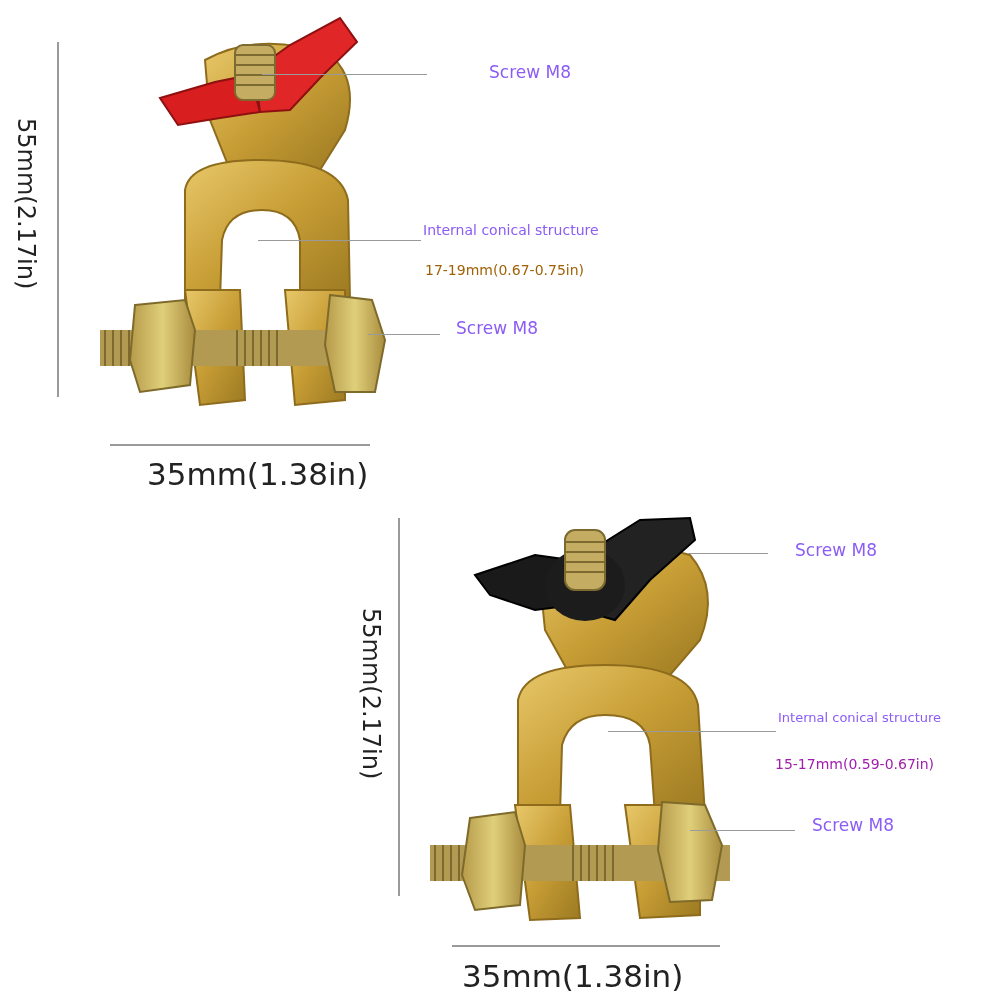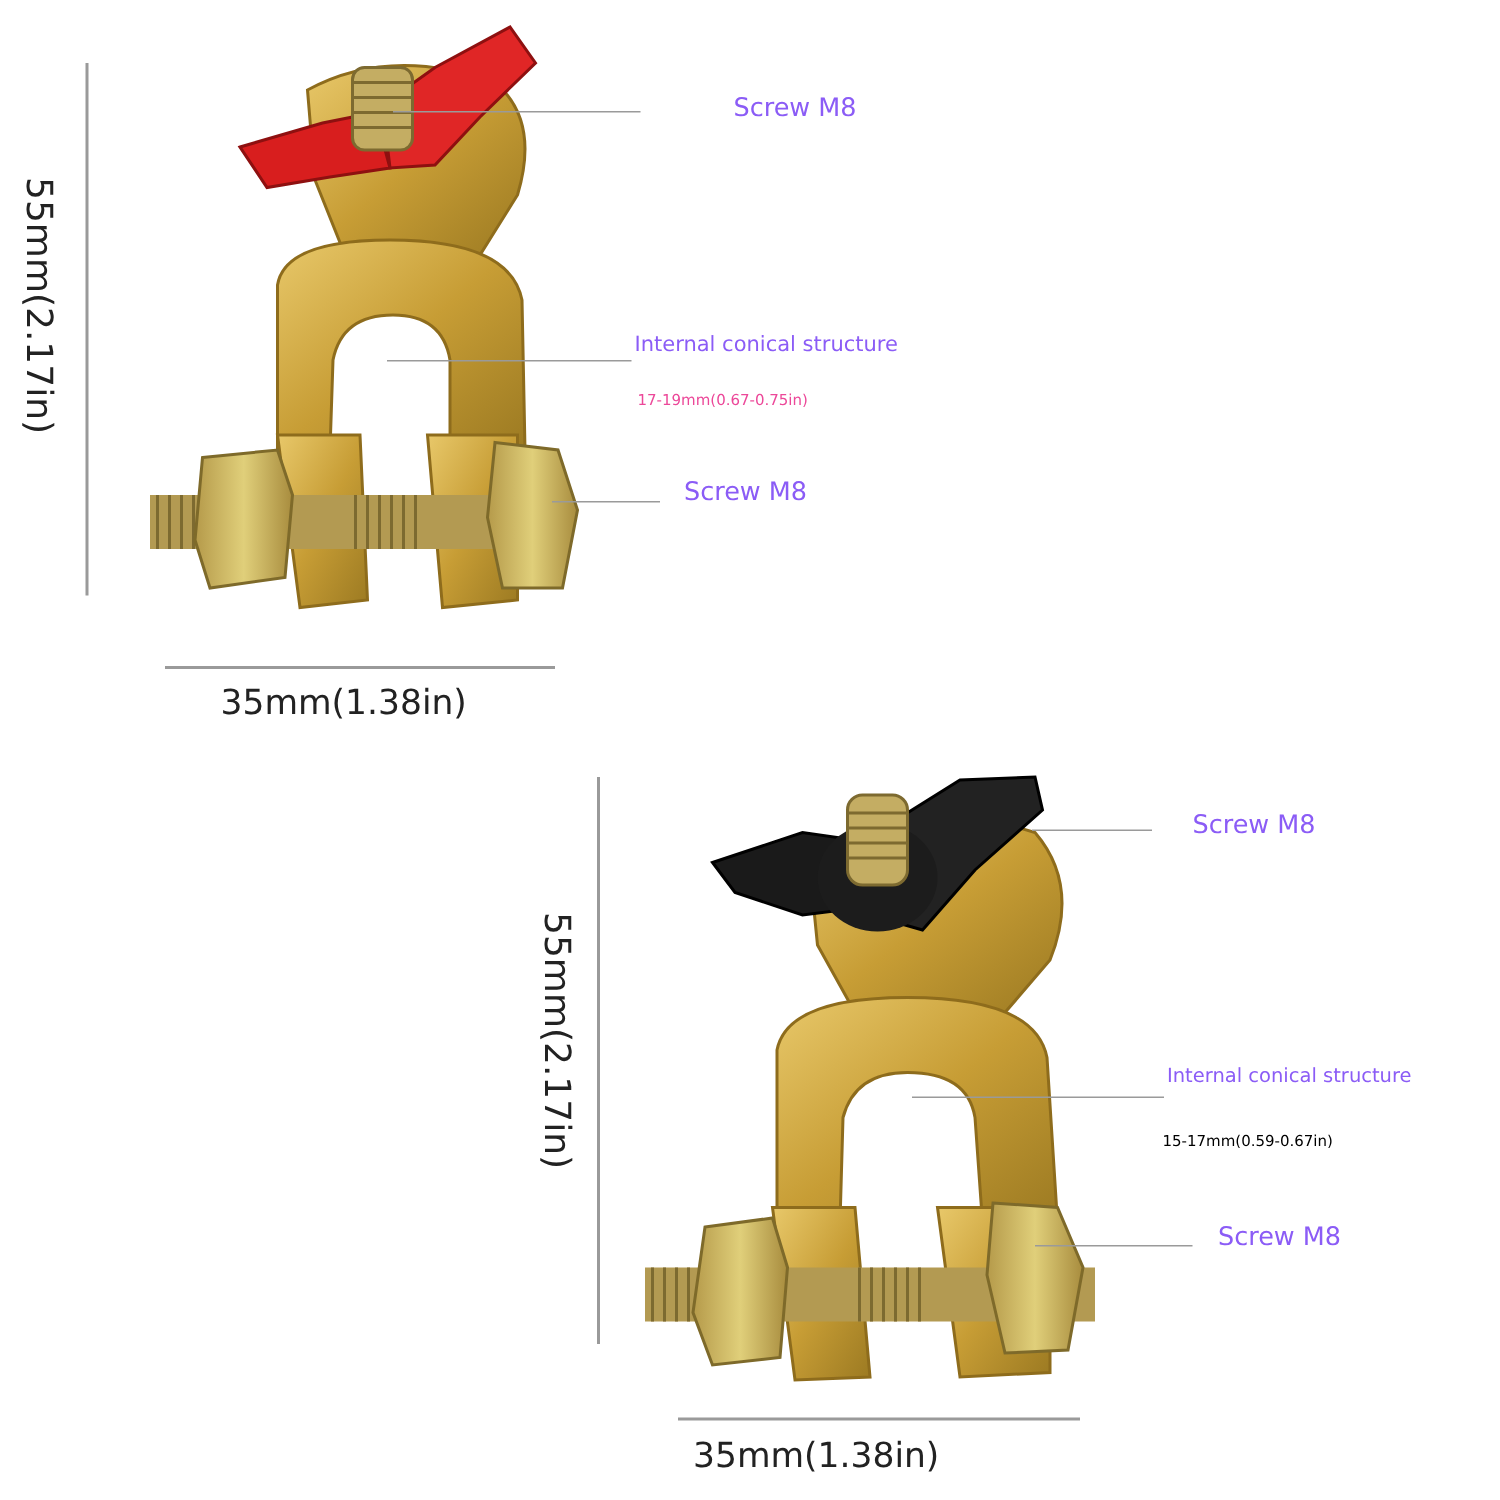--- a/index.html
+++ b/index.html
@@ -1,20 +1,20 @@
 <!DOCTYPE html>
 <html><head>
 <meta charset="utf-8">
 <style>
   html, body { margin:0; padding:0; background:#ffffff; }
   body { width:1000px; height:1000px; position:relative; overflow:hidden;
          font-family:"DejaVu Sans", sans-serif; color:#333; }
   .line { position:absolute; background:#9a9a9a; }
   .label { position:absolute; color:#8b5cf6; white-space:nowrap; }
-  .dim { position:absolute; color:#222; white-space:nowrap; font-size:23px; }
+  .dim { position:absolute; color:#222; white-space:nowrap; font-size:31px; }
   .vdim { position:absolute; color:#222; white-space:nowrap; font-size:24px;
           transform-origin: left top; transform: rotate(90deg); }
   svg { position:absolute; overflow:visible; }
 </style>
 </head>
 <body>
 
 <div>
 
   <div class="line" style="left:57px;top:42px;width:2px;height:355px;"></div>
@@ -69,21 +69,21 @@
       <line x1="235" y1="75" x2="275" y2="75"></line>
         <line x1="235" y1="85" x2="275" y2="85"></line>
     </g>
   </svg>
 
   <div class="line" style="left:262px;top:74px;width:165px;height:1px;"></div>
   <div class="label" style="left:489px;top:62px;font-size:17px;">Screw M8</div>
 
   <div class="line" style="left:258px;top:240px;width:163px;height:1px;"></div>
   <div class="label" style="left:423px;top:222px;font-size:14px;">Internal conical structure</div>
-  <div class="label" style="left:425px;top:262px;font-size:10px;color:#ec4899;">17-19mm(0.67-0.75in)</div>
+  <div class="label" style="left:425px;top:262px;font-size:14px;color:#a16207;">17-19mm(0.67-0.75in)</div>
 
   <div class="line" style="left:368px;top:334px;width:72px;height:1px;"></div>
   <div class="label" style="left:456px;top:318px;font-size:17px;">Screw M8</div>
 
   <div class="line" style="left:110px;top:444px;width:260px;height:2px;"></div>
   <div class="dim" style="left:147px;top:456px;">35mm(1.38in)</div>
 </div>
 
 <div>
   <div class="line" style="left:398px;top:518px;width:2px;height:378px;"></div>
@@ -139,20 +139,20 @@
       <line x1="165" y1="62" x2="205" y2="62"></line>
         <line x1="165" y1="72" x2="205" y2="72"></line>
     </g>
   </svg>
 
   <div class="line" style="left:688px;top:553px;width:80px;height:1px;"></div>
   <div class="label" style="left:795px;top:540px;font-size:17px;">Screw M8</div>
 
   <div class="line" style="left:608px;top:731px;width:168px;height:1px;"></div>
   <div class="label" style="left:778px;top:710px;font-size:13px;">Internal conical structure</div>
-  <div class="label" style="left:775px;top:756px;font-size:10px;color:#000000;">15-17mm(0.59-0.67in)</div>
+  <div class="label" style="left:775px;top:756px;font-size:14px;color:#a21caf;">15-17mm(0.59-0.67in)</div>
 
   <div class="line" style="left:690px;top:830px;width:105px;height:1px;"></div>
   <div class="label" style="left:812px;top:815px;font-size:17px;">Screw M8</div>
 
   <div class="line" style="left:452px;top:945px;width:268px;height:2px;"></div>
   <div class="dim" style="left:462px;top:958px;">35mm(1.38in)</div>
 </div>
 
 </body></html>

